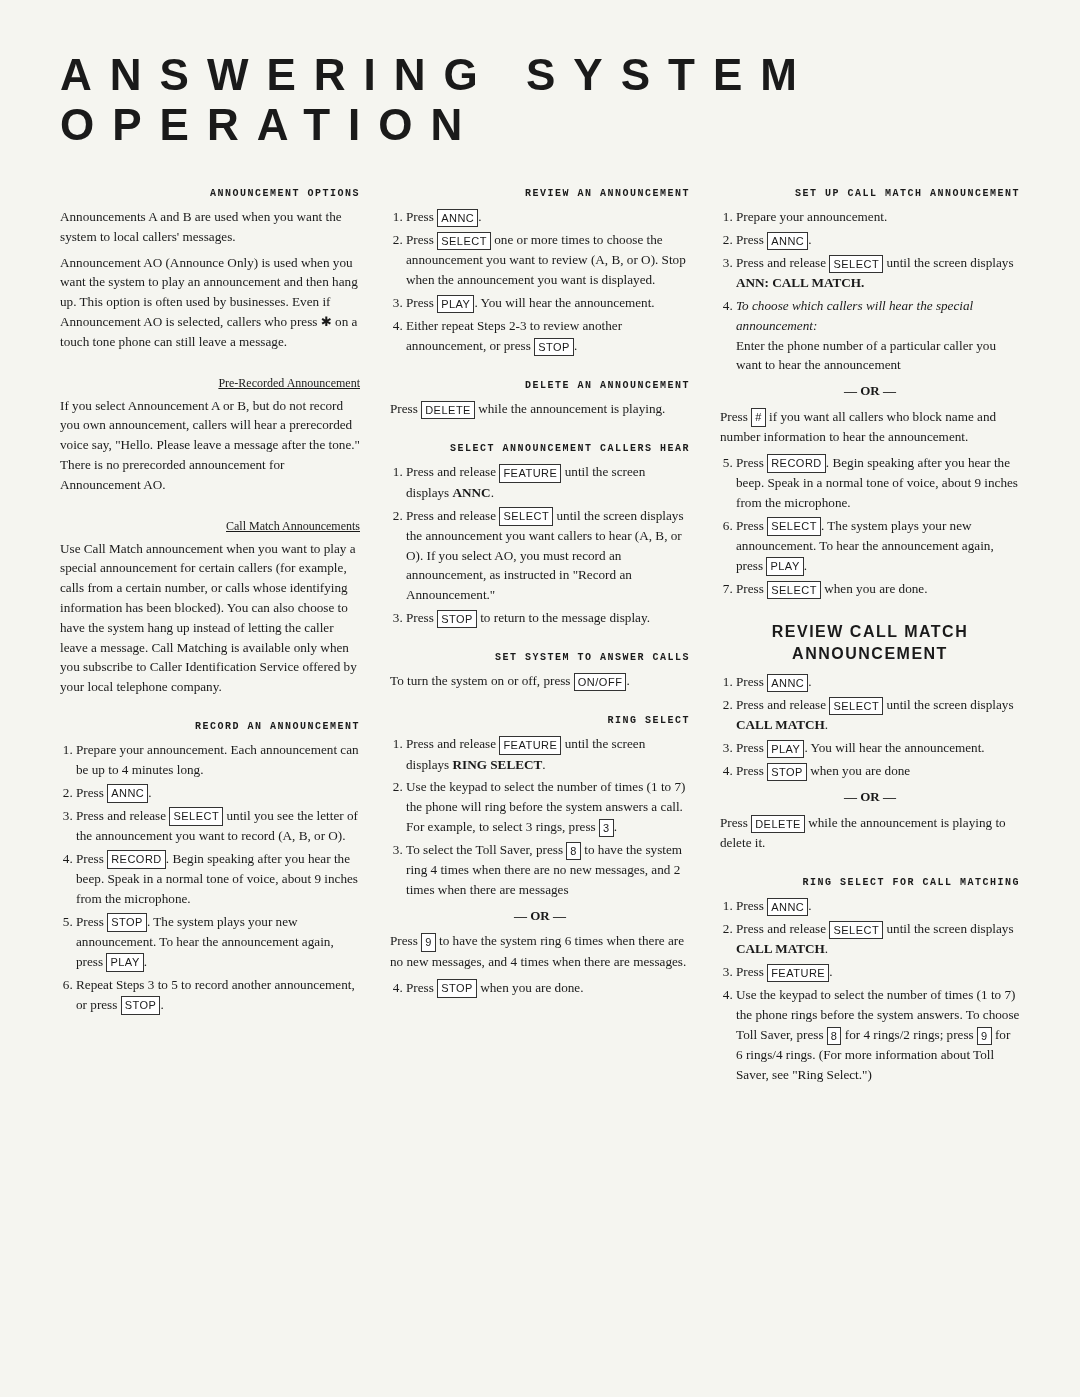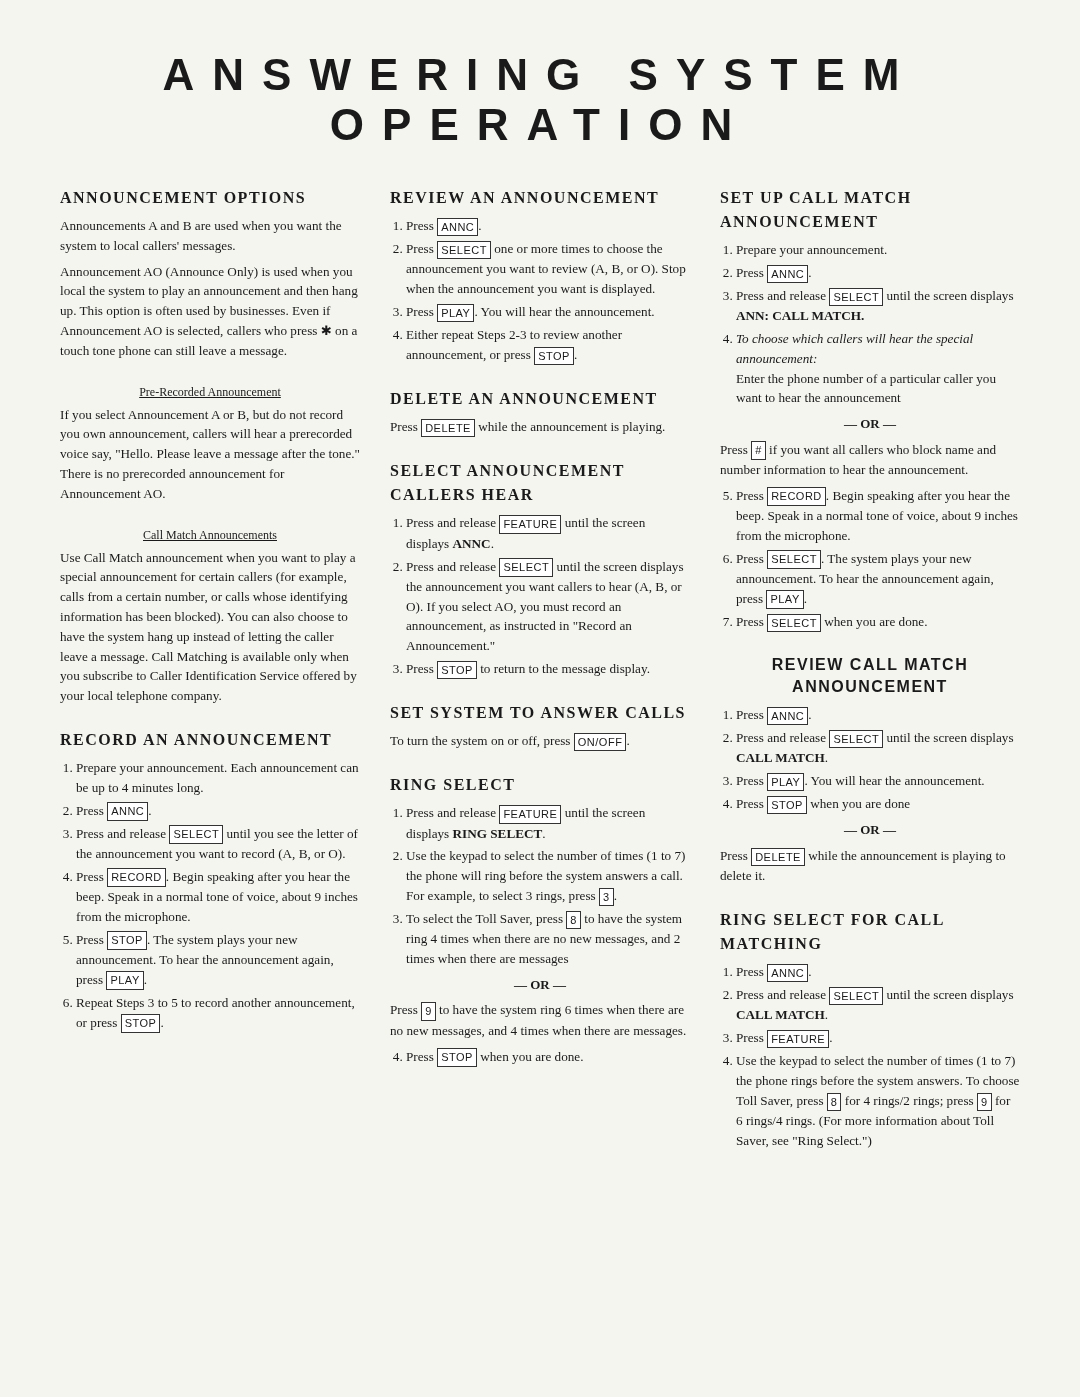--- a/index.html
+++ b/index.html
@@ -10,46 +10,46 @@
       width: 1080px;
       min-height: 1397px;
       padding: 40px 60px;
     }
     .page-title {
       font-family: Arial, Helvetica, sans-serif;
       font-size: 44px;
       font-weight: bold;
       letter-spacing: 18px;
       text-transform: uppercase;
-      text-align: center;
+      text-align: left;
       margin-bottom: 36px;
       margin-top: 10px;
     }
     .content-grid {
       display: grid;
       grid-template-columns: 1fr 1fr 1fr;
       gap: 0 30px;
       font-size: 13.2px;
       line-height: 1.5;
     }
     .col { display: flex; flex-direction: column; gap: 0; }
     .section { margin-bottom: 16px; }
     .section-title {
-      font-family: Liberation Serif, serif;
-      font-size: 16px;
-      font-weight: bold;
-      text-align: left;
+      font-family: Liberation Mono, monospace;
+      font-size: 10px;
+      font-weight: bold;
+      text-align: right;
       letter-spacing: 1.5px;
       text-transform: uppercase;
       margin-bottom: 6px;
     }
     .sub-title {
       font-size: 12px;
       font-style: normal;
-      text-align: center;
+      text-align: right;
       margin-bottom: 4px;
       font-weight: normal;
       text-decoration: underline;
     }
     p { margin-bottom: 6px; font-size: 13.2px; line-height: 1.5; }
     ol { padding-left: 16px; margin-bottom: 6px; }
     ol li { margin-bottom: 3px; font-size: 13.2px; line-height: 1.5; }
     .key-box {
       display: inline-block;
       border: 1px solid #333;
@@ -84,21 +84,21 @@
 
 <h1 class="page-title">ANSWERING SYSTEM OPERATION</h1>
 
 <div class="content-grid">
 
   <div class="col">
 
     <div class="section">
       <div class="section-title">ANNOUNCEMENT OPTIONS</div>
       <p>Announcements A and B are used when you want the system to local callers' messages.</p>
-      <p>Announcement AO (Announce Only) is used when you local the system to play an announcement and then hang up. This option is often used by businesses. Even if Announcement AO is selected, callers who press ✱ on a touch tone phone can still leave a message.</p>
+      <p>Announcement AO (Announce Only) is used when you want the system to play an announcement and then hang up. This option is often used by businesses. Even if Announcement AO is selected, callers who press ✱ on a touch tone phone can still leave a message.</p>
     </div>
 
     <div class="section">
       <div class="sub-title">Pre-Recorded Announcement</div>
       <p>If you select Announcement A or B, but do not record you own announcement, callers will hear a prerecorded voice say, "Hello. Please leave a message after the tone." There is no prerecorded announcement for Announcement AO.</p>
     </div>
 
     <div class="section">
       <div class="sub-title">Call Match Announcements</div>
       <p>Use Call Match announcement when you want to play a special announcement for certain callers (for example, calls from a certain number, or calls whose identifying information has been blocked). You can also choose to have the system hang up instead of letting the caller leave a message. Call Matching is available only when you subscribe to Caller Identification Service offered by your local telephone company.</p>

